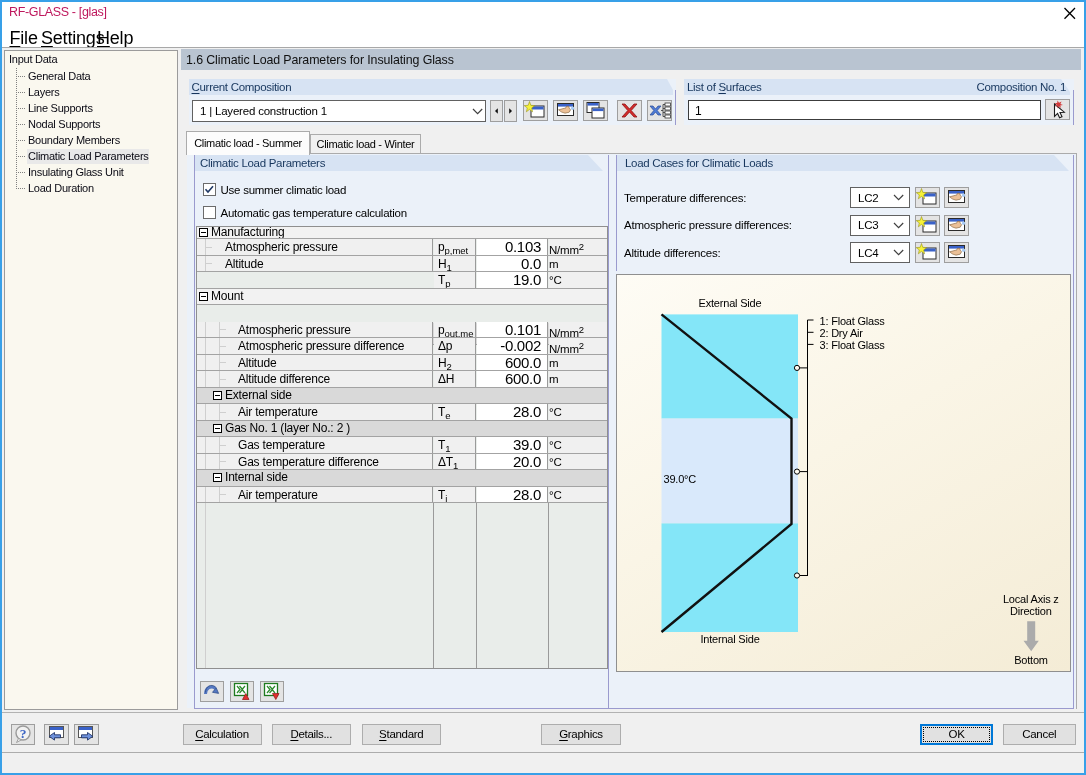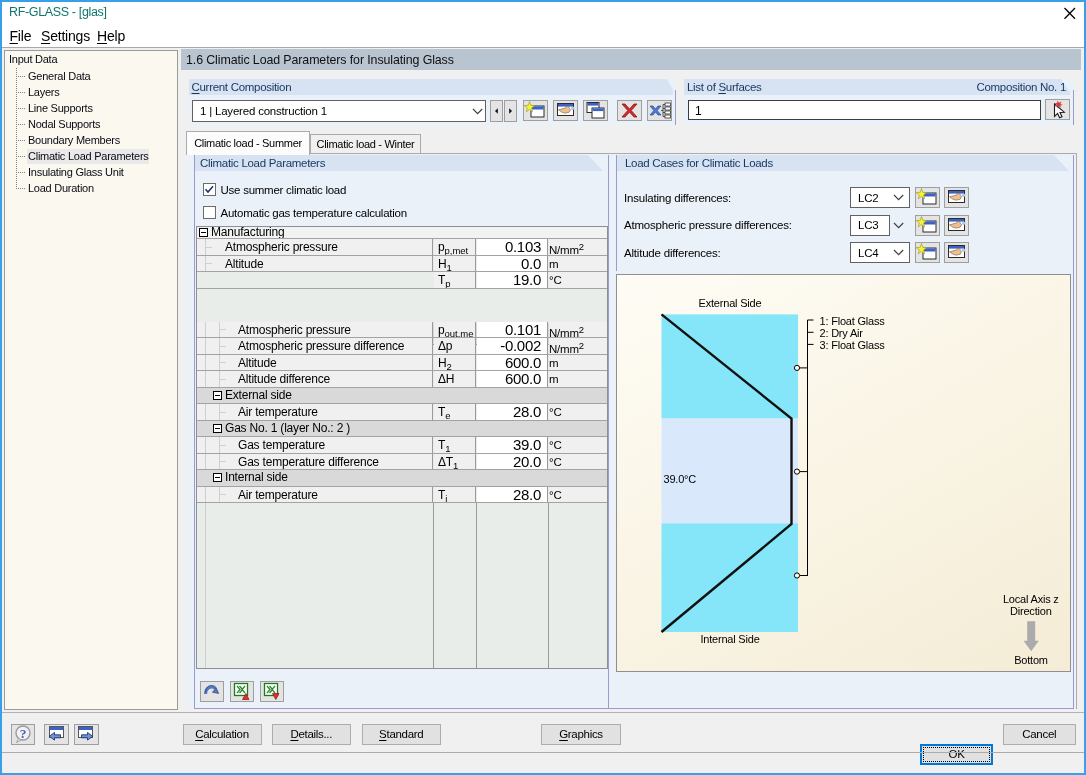--- a/index.html
+++ b/index.html
@@ -1,23 +1,23 @@
 <!DOCTYPE html>
 <html><head>
 <meta charset="utf-8">
 <style>
   * { margin:0; padding:0; box-sizing:border-box; }
   html,body { width:1086px; height:775px; overflow:hidden; }
   body { font-family:"Liberation Sans", sans-serif; font-size:12px; letter-spacing:-0.2px; color:#000; position:relative; background:#F0F0F0; }
   .abs { position:absolute; }
   #frame { position:absolute; left:0; top:0; width:1086px; height:775px; border:2px solid #38A0E8; background:#F0F0F0; }
   #titlebar { position:absolute; left:2px; top:2px; width:1082px; height:46px; background:#FFFFFF; }
-  #title { position:absolute; left:9px; top:5px; font-size:12.5px; color:#0f766e; }
+  #title { position:absolute; left:9px; top:5px; font-size:12.5px; color:#be185d; }
   #menu { position:absolute; left:2px; top:26px; height:20px; }
-  .menuitem { position:absolute; top:2px; font-size:14px; }
+  .menuitem { position:absolute; top:2px; font-size:18px; }
   #clienttop { position:absolute; left:2px; top:47px; width:1082px; height:1px; background:#A8A8A8; }
   
   #tree { position:absolute; left:4px; top:50px; width:174px; height:660px; background:#FAF8EF; border:1px solid #9B9B9B; }
   .treeitem { position:absolute; font-size:11px; letter-spacing:-0.25px; white-space:nowrap; color:#0a0a14; }
   .dotv { position:absolute; width:1px; background-image:repeating-linear-gradient(to bottom,#808080 0 1px,transparent 1px 2px); }
   .doth { position:absolute; height:1px; background-image:repeating-linear-gradient(to right,#808080 0 1px,transparent 1px 2px); }
   
   #band { position:absolute; left:181px; top:49px; width:900px; height:21px; background:#B9C4D1; }
   #band span { position:absolute; left:5px; top:3.5px; font-size:12.4px; letter-spacing:-0.1px; color:#101010; }
   .grp { position:absolute; background:#EBF1F9; }
@@ -212,20 +212,27 @@
   <div class="lab"><div class="iguide" style="left:7.5px;top:0;height:100%;"></div><div class="idash" style="left:7.5px;width:7px;"></div>Altitude</div>
   <div class="sym">H<span class="sub">1</span></div>
   <div class="val">0.0</div>
   <div class="unit">m</div>
 </div>
 <div class="trow" style="top:45px; height:16.5px;">
   <div class="sym">T<span class="sub">p</span></div>
   <div class="val">19.0</div>
   <div class="unit">°C</div>
 </div>
+<div class="trow g1" style="top:61.5px; height:16.5px; line-height:15.5px;">
+        <svg class="abs" style="left:1.5px;top:3.25px;" width="9" height="9" viewBox="0 0 9 9">
+          <rect x="0.5" y="0.5" width="8" height="8" fill="#fff" stroke="#000"></rect>
+          <line x1="2" y1="4.5" x2="7" y2="4.5" stroke="#000"></line>
+        </svg>
+        <span class="abs" style="left:14px;">Mount</span>
+      </div>
 <div class="trow g2" style="top:96px; height:22px; line-height:15.5px;">
         <svg class="abs" style="left:15.5px;top:3.25px;" width="9" height="9" viewBox="0 0 9 9">
           <rect x="0.5" y="0.5" width="8" height="8" fill="#fff" stroke="#000"></rect>
           <line x1="2" y1="4.5" x2="7" y2="4.5" stroke="#000"></line>
         </svg>
         <span class="abs" style="left:28px;">General</span>
       </div>
 <div class="trow" style="top:94.5px; height:16.5px;">
   <div class="lab d3"><div class="iguide" style="left:7.5px;top:0;height:100%;"></div><div class="iguide" style="left:21.5px;top:0;height:100%;"></div><div class="idash" style="left:21.5px;width:7px;"></div>Atmospheric pressure</div>
   <div class="sym">p<span class="sub">out,me</span></div>
@@ -301,30 +308,30 @@
 <div class="cellline" style="left:351px; top:276px; height:165px;"></div>
 </div>
 </div>
 
 <div id="grp-right">
   <div class="grp" style="left:616px; top:155px; width:458px; height:116px; border-left:1px solid #9A9ACE;">
     <div class="grpband" style="clip-path:polygon(0 0, 437px 0, 452px 16px, 0 16px);"></div>
     <div class="grplbl">Load Cases for Climatic Loads</div>
   </div>
   <div class="lavr" style="left:1073px; top:155px; height:553px;"></div>
-  <div class="abs" style="left:624px; top:191.5px; font-size:11.5px; letter-spacing:-0.2px;">Insulating differences:</div>
+  <div class="abs" style="left:624px; top:191.5px; font-size:11.5px; letter-spacing:-0.2px;">Temperature differences:</div>
   <div class="abs" style="left:624px; top:219px; font-size:11.5px; letter-spacing:-0.2px;">Atmospheric pressure differences:</div>
   <div class="abs" style="left:624px; top:246.5px; font-size:11.5px; letter-spacing:-0.2px;">Altitude differences:</div>
   <div class="combo" style="left:850px; top:187px; width:60px; height:21px;">
       <div class="txt">LC2</div>
     <svg class="chev" style="left:40px; top:6px;" width="12" height="8" viewBox="0 0 12 8">
         <path d="M1 1 L5.6 5.6 L10.2 1" stroke="#404040" stroke-width="1.2" fill="none"></path>
       </svg>
     </div>
-  <div class="combo" style="left:850px; top:214.5px; width:40px; height:21px;">
+  <div class="combo" style="left:850px; top:214.5px; width:60px; height:21px;">
       <div class="txt">LC3</div>
     <svg class="chev" style="left:40px; top:6px;" width="12" height="8" viewBox="0 0 12 8">
         <path d="M1 1 L5.6 5.6 L10.2 1" stroke="#404040" stroke-width="1.2" fill="none"></path>
       </svg>
     </div>
   <div class="combo" style="left:850px; top:242px; width:60px; height:21px;">
       <div class="txt">LC4</div>
     <svg class="chev" style="left:40px; top:6px;" width="12" height="8" viewBox="0 0 12 8">
         <path d="M1 1 L5.6 5.6 L10.2 1" stroke="#404040" stroke-width="1.2" fill="none"></path>
       </svg>
@@ -435,16 +442,16 @@
     <svg width="22" height="19" viewBox="0 0 22 19">
       <rect x="3.5" y="1.5" width="14" height="11" fill="#fff" stroke="#555"></rect>
       <rect x="4" y="2" width="13" height="3" fill="#3A62C9"></rect>
       <path d="M12.5 7.5 L12.5 9.8 L6.5 9.8 L6.5 12.8 L12.5 12.8 L12.5 15.1 L17.8 11.3 Z" fill="#6F92DD" stroke="#20356b" stroke-width="0.9"></path>
     </svg>
   </div>
   <div class="btn" style="left:182.5px; top:724px; width:79px; height:21px; line-height:19px;"><u>C</u>alculation</div>
   <div class="btn" style="left:271.5px; top:724px; width:79.5px; height:21px; line-height:19px;"><u>D</u>etails...</div>
   <div class="btn" style="left:361.5px; top:724px; width:79.5px; height:21px; line-height:19px;"><u>S</u>tandard</div>
   <div class="btn" style="left:541px; top:724px; width:80px; height:21px; line-height:19px;"><u>G</u>raphics</div>
-  <div class="btn" style="left:920px; top:723.5px; width:73px; height:21.5px; border:2px solid #0078D7; line-height:17px;margin-top:20px;"><div style="position:absolute; left:1px; top:1px; right:1px; bottom:1px; border:1px dotted #000;"></div>OK</div>
+  <div class="btn" style="left:920px; top:723.5px; width:73px; height:21.5px; border:2px solid #0078D7; line-height:17px;"><div style="position:absolute; left:1px; top:1px; right:1px; bottom:1px; border:1px dotted #000;"></div>OK</div>
   <div class="btn" style="left:1002.5px; top:724px; width:73.5px; height:21px; line-height:19px;">Cancel</div>
   <div class="abs" style="left:2px; top:752px; width:1082px; height:1px; background:#ACACAC;"></div>
 </div>
 
 </body></html>

